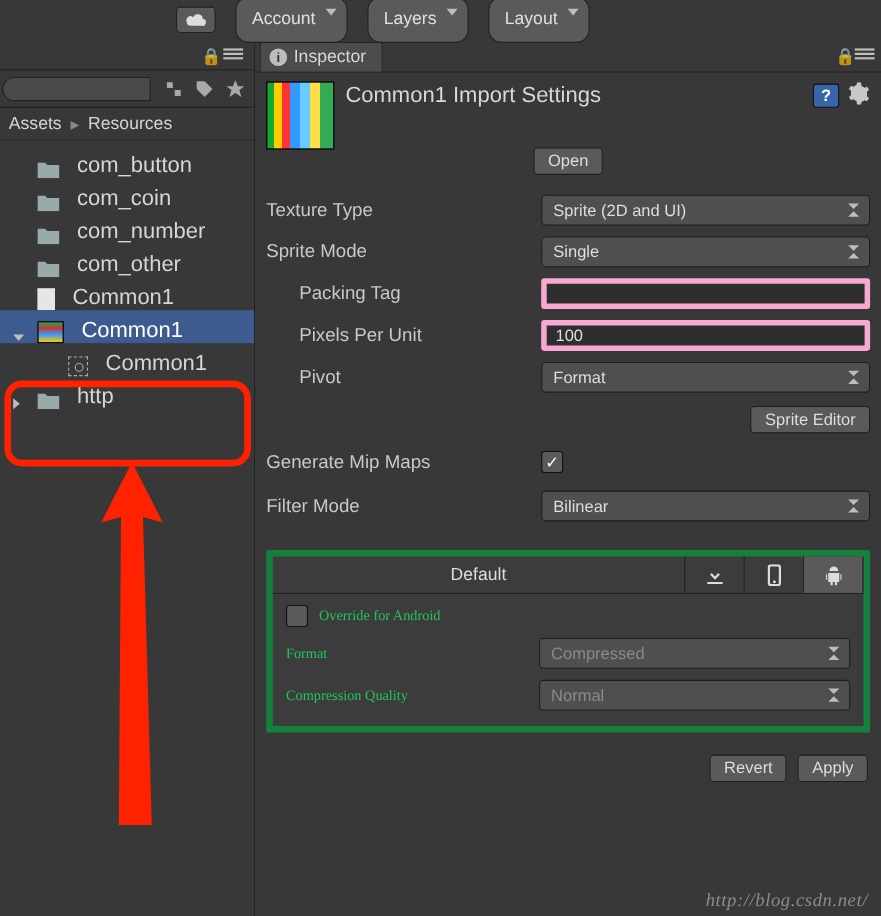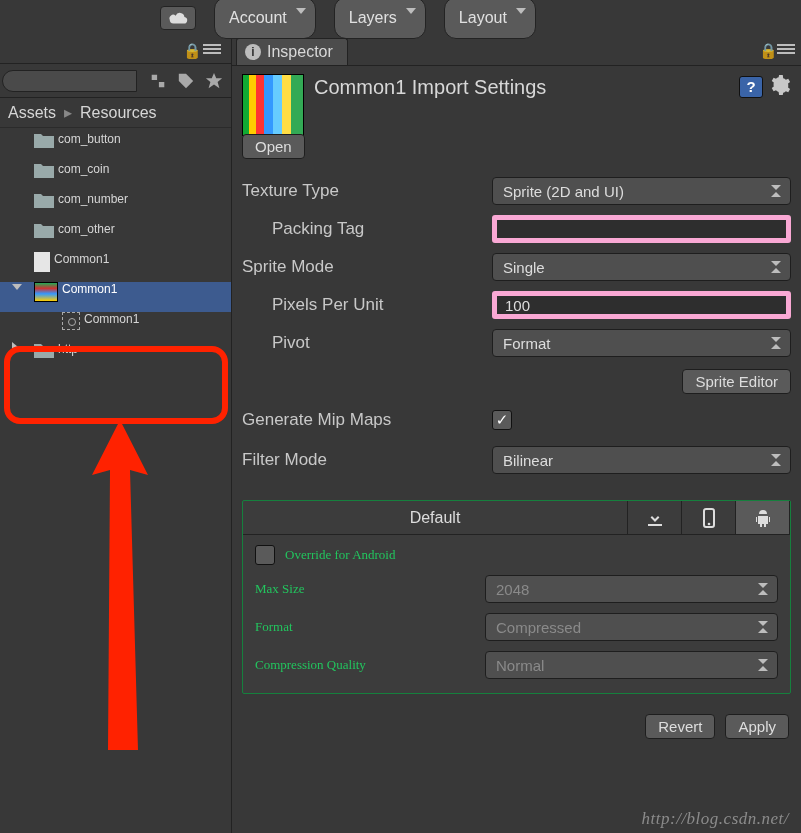--- a/index.html
+++ b/index.html
@@ -26,21 +26,21 @@
   
   .left-tabs { display:flex; align-items:center; height: 34px; padding:0 6px 0 0; gap:6px; border-bottom:1px solid #222; }
   .search-pill { flex:1; height:22px; margin:4px 4px 4px 2px; border:1px solid #222; border-radius:12px 0 0 12px; background:#4a4a4a; }
   .tab-ico { width:22px; height:22px; display:flex; align-items:center; justify-content:center; opacity:.85; }
   .tab-ico svg { width:18px; height:18px; fill:#bdbdbd; }
 
   .breadcrumb { display:flex; align-items:center; gap:8px; height:30px; padding:0 8px; color:#d6d6d6; font-size:16px; border-bottom:1px solid #2b2b2b; }
   .breadcrumb .sep { color:#888; }
 
   .asset-list { flex:1; padding-top:4px; position:relative; }
-  .asset-row { display:flex; align-items:flex-start; height:30px; padding-left:34px; gap:4px; color:#d6d6d6; font-size:12px; }
+  .asset-row { display:flex; align-items:flex-end; height:30px; padding-left:34px; gap:16px; color:#d6d6d6; font-size:20px; }
   .asset-row.indent2 { padding-left:62px; }
   .asset-row.sel { background:#3d5b8f; color:#fff; }
   .folder-ico { width:20px; height:16px; }
   .file-ico { width:16px; height:20px; background:#e6e6e6; }
   .sprite-ico { width:24px; height:20px; background:linear-gradient(#2a5, #c33 30%, #39f 60%, #fc0); border:1px solid #000; }
   .sprite-child-ico { width:18px; height:18px; border:1px dashed #aaa; position:relative; }
   .sprite-child-ico::before{content:"";position:absolute;left:5px;top:5px;width:6px;height:6px;border:1px solid #aaa;border-radius:50%;}
   .toggle-tri { position:absolute; left:12px; width:0;height:0;border-top:5px solid transparent;border-bottom:5px solid transparent;border-left:6px solid #bdbdbd; }
   .toggle-tri.open{ transform:rotate(90deg); left:14px; }
 
@@ -51,36 +51,36 @@
   .inspector-toolbar { position:absolute; right:6px; top:8px; display:flex; gap:4px; align-items:center; }
 
   .inspector-body { padding:8px 10px 0 10px; display:flex; flex-direction:column; gap:4px; }
   .header-row { display:flex; align-items:flex-start; gap:10px; }
   .thumb { width:62px; height:62px; background:linear-gradient(90deg,#1a3 0 10%,#fc0 10% 22%,#f33 22% 35%,#39f 35% 50%,#6cf 50% 65%,#fd4 65% 80%,#3a5 80% 100%);
            border:1px solid #000; }
   .title { flex:1; font-size:20px; color:#d8d8d8; padding-top:2px; }
   .help-gear { display:flex; gap:6px; align-items:center; }
   .help-ico{width:24px;height:22px;border:1px solid #111;border-radius:3px;background:#3a64a8;display:flex;align-items:center;justify-content:center;color:#fff;font-weight:bold;}
   .gear-ico svg{width:22px;height:22px;fill:#c8c8c8;}
-  .open-row { display:flex; justify-content:flex-start; margin-top:-6px; margin-bottom:4px;}
+  .open-row { display:flex; justify-content:center; margin-top:-6px; margin-bottom:4px;}
   .btn { background:#5a5a5a; border:1px solid #1e1e1e; color:#ddd; border-radius:4px; padding:3px 12px; font-size:15px; }
 
   .form { display:flex; flex-direction:column; gap:10px; margin-top:10px; }
   .form-row { display:flex; align-items:center; }
   .form-row .lbl { width:250px; font-size:17px; color:#c8c8c8; }
   .form-row.sub .lbl { padding-left:30px; }
   .select { flex:1; height:28px; background:#4f4f4f; border:1px solid #1e1e1e; border-radius:4px; color:#ddd; padding:0 10px; display:flex; align-items:center; position:relative; font-size:15px;}
   .select::after{content:"";position:absolute;right:9px;top:7px;border-left:5px solid transparent;border-right:5px solid transparent;border-top:5px solid #bdbdbd;}
   .select::before{content:"";position:absolute;right:9px;bottom:7px;border-left:5px solid transparent;border-right:5px solid transparent;border-bottom:5px solid #bdbdbd;}
   .text-input{ flex:1; height:28px; background:#2e2e2e; border:5px solid #f9a8d4; border-radius:3px; color:#ddd; padding:0 8px; font-size:15px;}
   .row-right { display:flex; justify-content:flex-end; margin-top:2px; }
   .check { width:20px; height:20px; background:#5a5a5a; border:1px solid #111; border-radius:3px; display:flex;align-items:center;justify-content:center; }
   .check.on::after{content:"✓"; color:#fff; font-size:15px;}
 
-  .platform-box{ margin-top:16px; border:1px solid #15803d; background:#3c3c3c; border-radius:2px; }
+  .platform-box{ margin-top:16px; border:6px solid #15803d; background:#3c3c3c; border-radius:2px; }
   .platform-tabs{ display:flex; height:34px; border-bottom:1px solid #222; }
   .ptab{ border-right:1px solid #222; display:flex; align-items:center; justify-content:center; color:#ddd; font-size:16px;}
   .ptab.default{ flex:1; }
   .ptab.icon{ width:54px; }
   .ptab.icon.active{ background:#5a5a5a; }
   .ptab svg{width:20px;height:20px;fill:#ddd;}
   .platform-body{ padding:10px 12px 14px 12px; display:flex; flex-direction:column; gap:10px; }
   .platform-body .lbl2{ width:230px; font-size:13px; color:#22c55e;font-family:Liberation Serif, serif; }
   .platform-body .select.dim, .platform-body .text-input.dim{ color:#8a8a8a; }
   .inline{ display:flex; align-items:center; gap:10px; }
@@ -219,27 +219,27 @@
       </div>
       <div class="open-row">
         <button class="btn">Open</button>
       </div>
 
       <div class="form">
         <div class="form-row">
           <div class="lbl">Texture Type</div>
           <div class="select">Sprite (2D and UI)</div>
         </div>
+        <div class="form-row">
+          <div class="lbl">Sprite Mode</div>
+          <div class="select">Single</div>
+        </div>
         <div class="form-row sub">
           <div class="lbl">Packing Tag</div>
           <input class="text-input" value="" style="">
-        </div>
-        <div class="form-row">
-          <div class="lbl">Sprite Mode</div>
-          <div class="select">Single</div>
         </div>
         <div class="form-row sub">
           <div class="lbl">Pixels Per Unit</div>
           <input class="text-input" value="100" style="">
         </div>
         <div class="form-row sub">
           <div class="lbl">Pivot</div>
           <div class="select">Format</div>
         </div>
         <div class="row-right">
@@ -273,24 +273,20 @@
                   <path d="M5 8h10v8H5zM6 6a4 4 0 018 0zM3 9h1v5H3zM16 9h1v5h-1zM7 16h2v3H7zM11 16h2v3h-2z"></path>
                 </svg>
             </div>
           </div>
           <div class="platform-body">
             <div class="inline">
               <div class="check"></div>
               <span class="lbl2 enabled">Override for Android</span>
             </div>
             <div class="form-row">
-              <div class="lbl2">Max Size</div>
-              <div class="select dim">2048</div>
-            </div>
-            <div class="form-row">
               <div class="lbl2">Format</div>
               <div class="select dim">Compressed</div>
             </div>
             <div class="form-row">
               <div class="lbl2">Compression Quality</div>
               <div class="select dim">Normal</div>
             </div>
           </div>
         </div>
 

